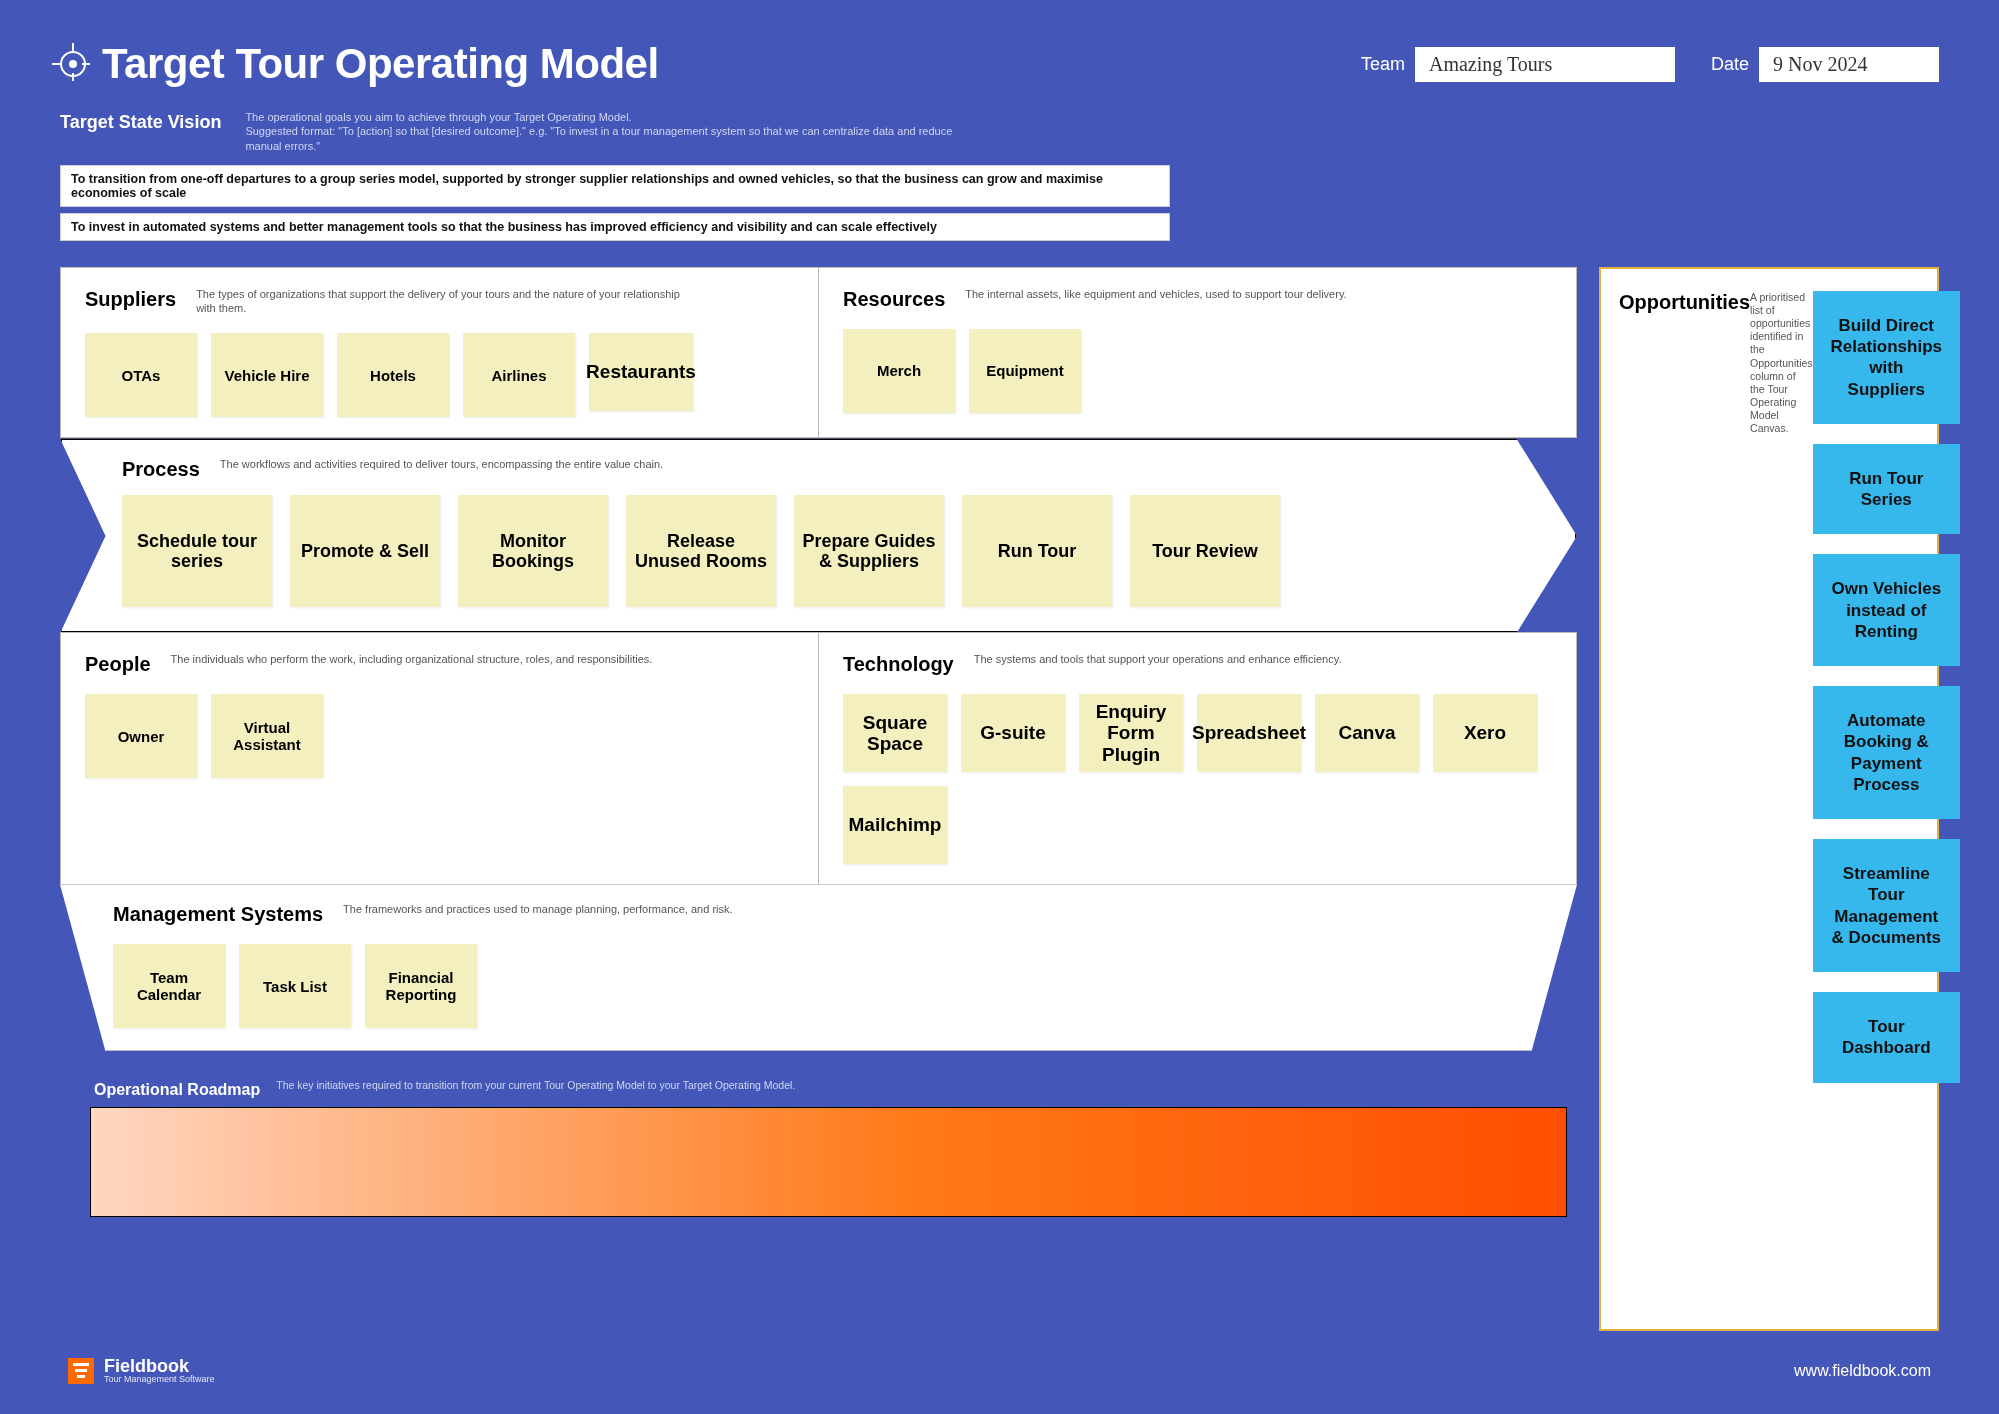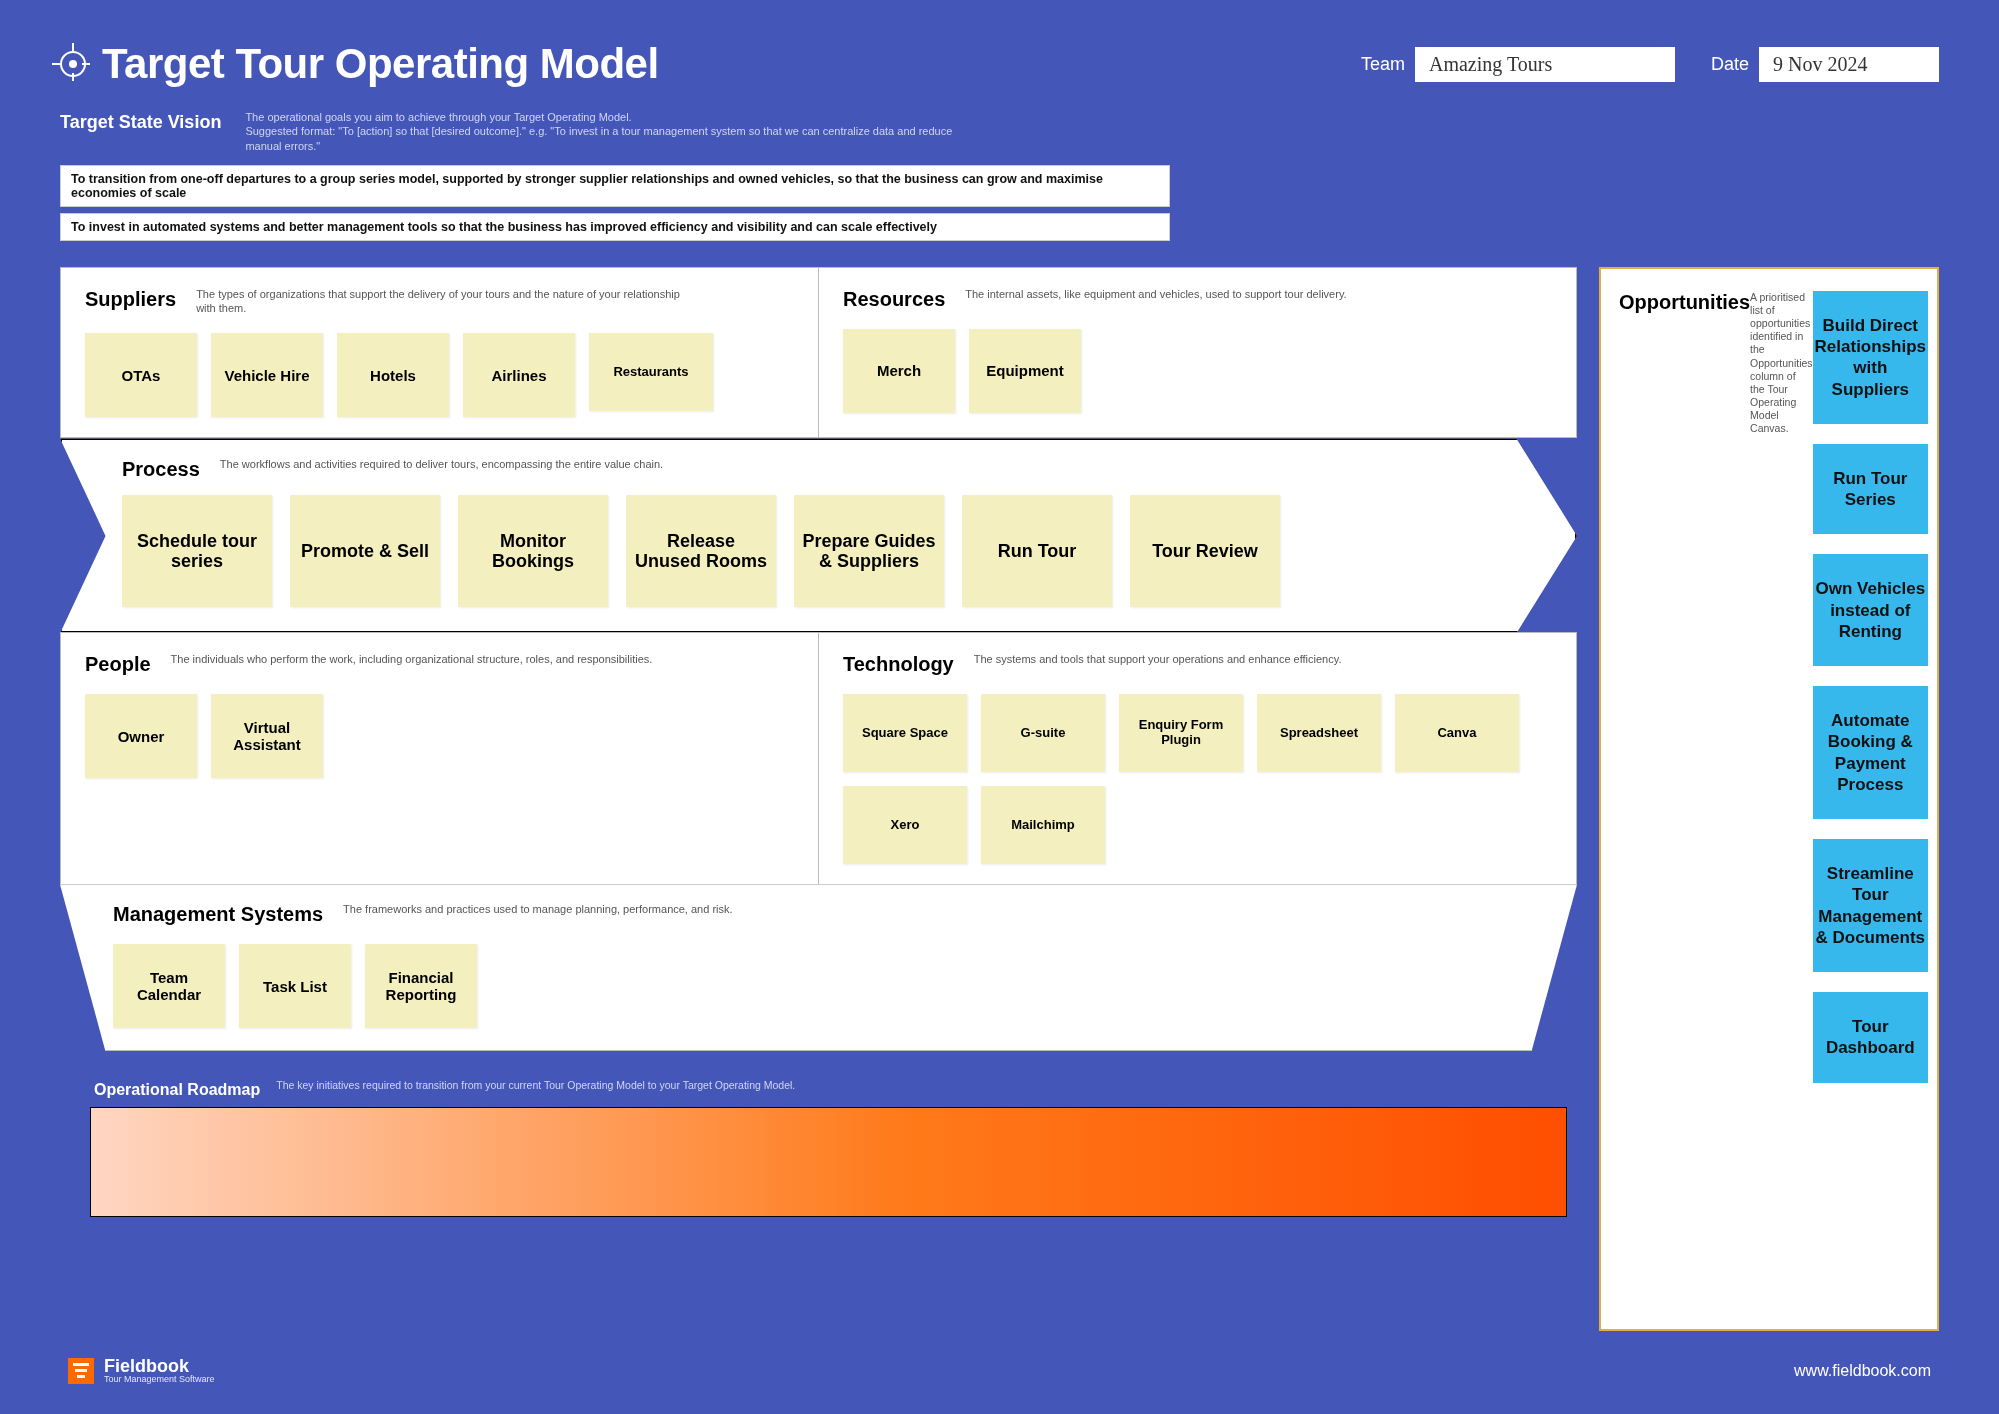--- a/index.html
+++ b/index.html
@@ -56,21 +56,21 @@
   .sticky-row { display:flex; flex-wrap:wrap; gap:14px; }
   .sticky {
     background:#F3EFBE;
     width:112px; height:84px;
     display:flex; align-items:center; justify-content:center;
     text-align:center; font-weight:700; font-size:15px;
     padding:6px; line-height:1.15;
     box-shadow: 1px 1px 2px rgba(0,0,0,0.08);
   }
   .sticky.lg { width:150px; height:112px; font-size:18px; }
-  .sticky.sm { font-size:13px; width:124px; height:78px;}
+  .sticky.sm { font-size:19px; width:104px; height:78px;}
 
   
   .process-band {
     position: relative; background:#fff; border:2px solid #000;
     padding: 18px 40px 24px 40px;
     margin: 0;
     clip-path: polygon(0 0, 96% 0, 100% 50%, 96% 100%, 0 100%, 3% 50%);
   }
   .process-band .section-header { margin-bottom: 14px;}
   .process-row { display:flex; gap:18px; margin-left:20px;}
@@ -85,21 +85,21 @@
   
   .opp-panel {
     background:#fff; border:2px solid #e2b040;
     padding:22px 18px; height:100%;
     display:flex; flex-direction:row;
   }
   .opp-panel .section-desc{font-size:10.5px; margin-bottom:18px;}
   .opp-list { display:flex; flex-direction:column; gap:20px; }
   .opp-card {
     background:#36B8ED; color:#111; font-weight:700;
-    padding:24px 2px; text-align:center; font-size:17px;
+    padding:24px 18px; text-align:center; font-size:17px;
     line-height:1.25;
   }
 
   
   .roadmap { margin-top:20px; }
   .roadmap-hdr { display:flex; align-items:flex-start; gap:16px; margin: 8px 0 8px 34px; }
   .roadmap-hdr .vision-label { font-size:16px;}
   .roadmap-bar {
     height:110px; border:1px solid #000; background: linear-gradient(to right, #ffd6c2 0%, #ff7a1a 55%, #ff4e00 100%);
     margin-left:30px; margin-right:10px;

